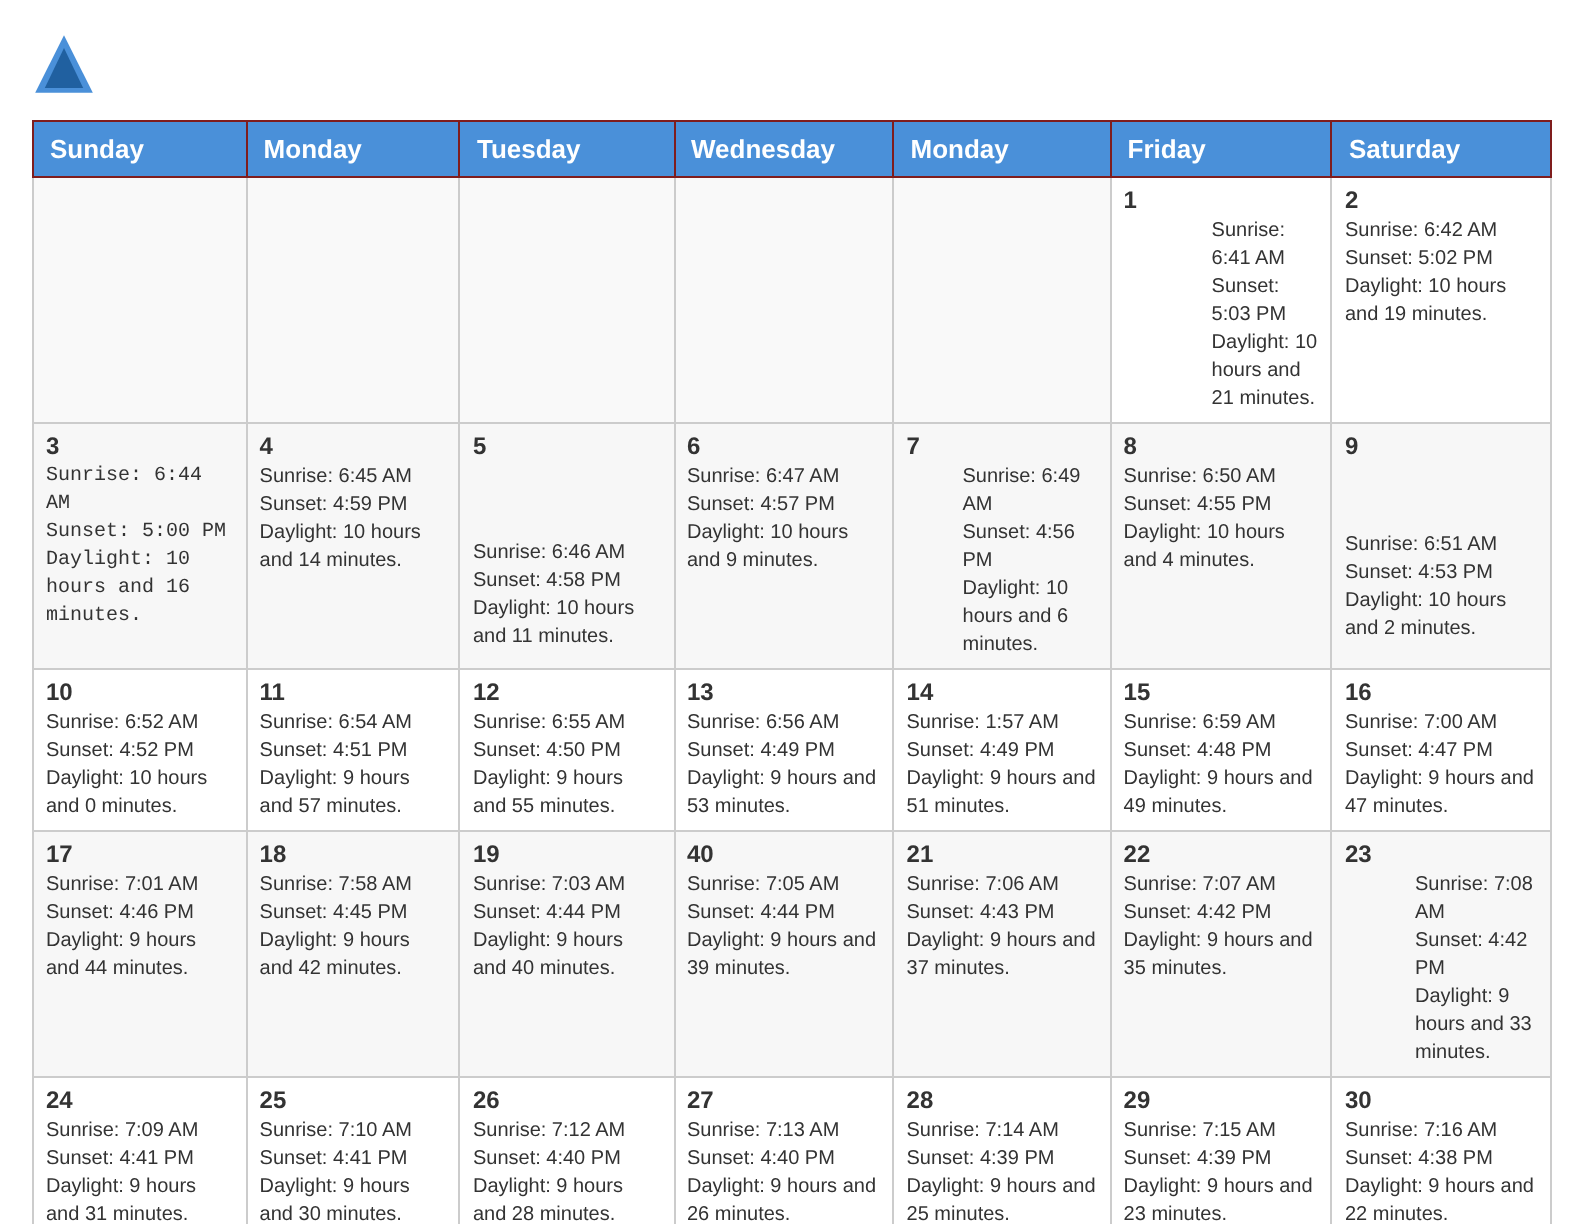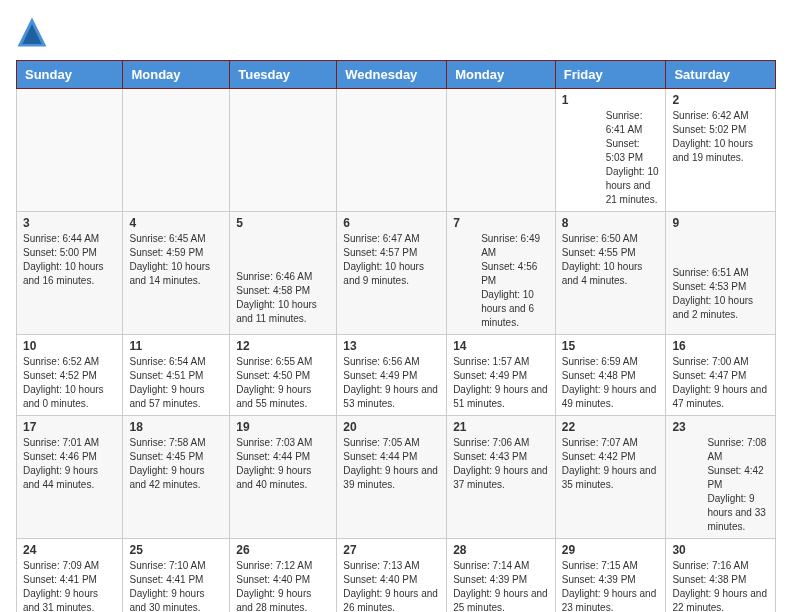--- a/index.html
+++ b/index.html
@@ -140,21 +140,21 @@
         <td>
           <div class="day-number">2</div>
           <div class="day-info" style="white-space: pre-line;">Sunrise: 6:42 AM
 Sunset: 5:02 PM
 Daylight: 10 hours and 19 minutes.</div>
         </td>
       </tr>
       <tr>
         <td>
           <div class="day-number">3</div>
-          <div class="day-info" style="white-space: pre-line;">Sunrise: 6:44 AM
+          <div class="day-info" style="white-space: pre-line; font-family: Liberation Mono, monospace;">Sunrise: 6:44 AM
 Sunset: 5:00 PM
 Daylight: 10 hours and 16 minutes.</div>
         </td>
         <td>
           <div class="day-number">4</div>
           <div class="day-info" style="white-space: pre-line;">Sunrise: 6:45 AM
 Sunset: 4:59 PM
 Daylight: 10 hours and 14 minutes.</div>
         </td>
         <td>
@@ -245,21 +245,21 @@
 Sunset: 4:45 PM
 Daylight: 9 hours and 42 minutes.</div>
         </td>
         <td>
           <div class="day-number">19</div>
           <div class="day-info" style="white-space: pre-line;">Sunrise: 7:03 AM
 Sunset: 4:44 PM
 Daylight: 9 hours and 40 minutes.</div>
         </td>
         <td>
-          <div class="day-number">20</div>
+          <div class="day-number">40</div>
           <div class="day-info" style="white-space: pre-line;">Sunrise: 7:05 AM
 Sunset: 4:44 PM
 Daylight: 9 hours and 39 minutes.</div>
         </td>
         <td>
           <div class="day-number">21</div>
           <div class="day-info" style="white-space: pre-line;">Sunrise: 7:06 AM
 Sunset: 4:43 PM
 Daylight: 9 hours and 37 minutes.</div>
         </td>

